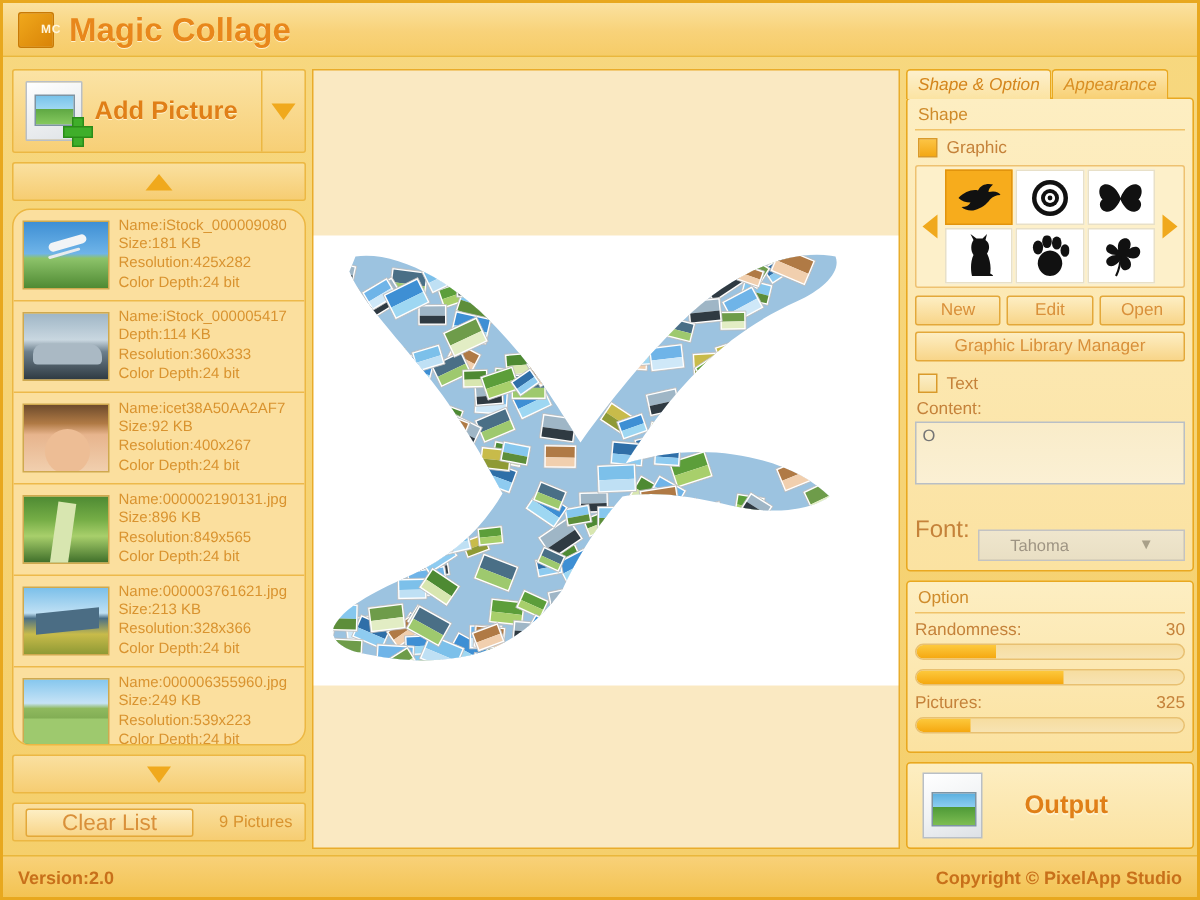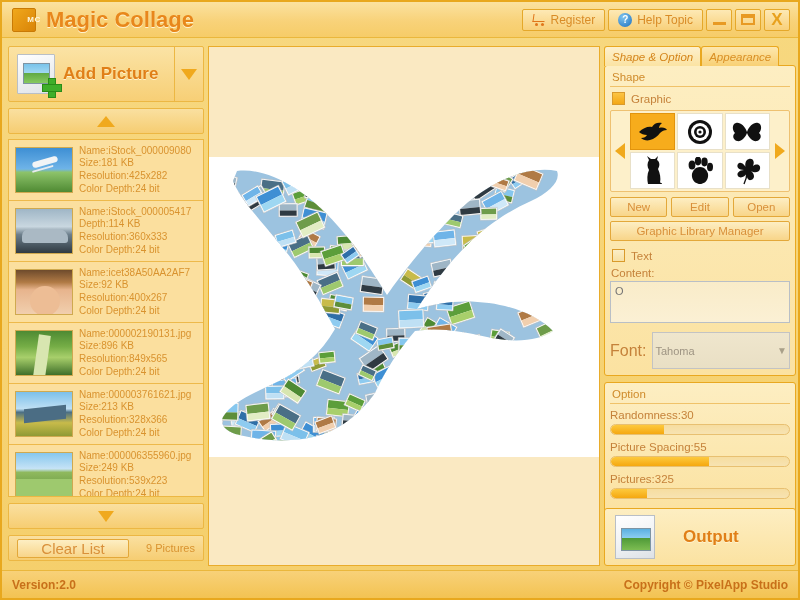--- a/index.html
+++ b/index.html
@@ -116,21 +116,21 @@
   .tri-up { width:0;height:0;border-left:9px solid transparent;border-right:9px solid transparent;border-bottom:11px solid #f0a91d; }
 
   .scroll-up, .scroll-down {
     height: 26px; margin-top: 6px;
     border: 1px solid #ecb743; border-radius: 2px;
     background: linear-gradient(180deg,#fae0a0,#f6cd72);
     display:flex; align-items:center; justify-content:center; cursor:pointer;
   }
   .file-list {
     margin-top: 5px; height: 358px;
-    border: 1px solid #ecb743; border-radius: 0;
+    border: 1px solid #ecb743; border-radius: 12px;
     background: #fbdf9e;
     overflow: hidden; position: relative;
   }
   .file-item {
     display: flex; gap: 6px; padding: 5px 4px 5px 6px;
     height: 61px; border-bottom: 1px solid #edb94b;
     align-items: center; cursor: pointer;
   }
   .thumb {
     width: 58px; height: 46px; flex: 0 0 58px;
@@ -241,28 +241,28 @@
   .label-sm { font-size: 11.5px; color: #c5823a; margin: 3px 0 2px 1px; }
   .textarea {
     width: 100%; height: 42px; border: 1px solid #b9bfc6;
     background: linear-gradient(180deg,#f9ecc9,#fbf0d4);
     font-size: 11px; color: #b9a477; padding: 3px 4px;
     font-family: "Liberation Sans", sans-serif; resize:none;
   }
   .font-row { display:flex; align-items:center; gap:6px; margin-top:5px; }
   .font-label { font-size: 16px; color:#c5823a; }
   .font-select {
-    flex:1; height: 37px; border:1px solid #c3c3c3;
+    flex:1; height: 21px; border:1px solid #c3c3c3;
     background: linear-gradient(180deg,#efe6cd,#e9dfc4);
-    display:flex; align-items:center; padding: 0 2px;
-    font-size: 11px; color:#9e9483; cursor:pointer;
+    display:flex; align-items:center; padding: 0 20px;
+    font-size: 11px; color:#9e9483; cursor:pointer;margin-top:20px;
   }
   .chev { margin-left:auto; color:#a9a089; font-size:10px; }
 
-  .opt-row { display:flex; justify-content:flex-start; font-size:11.5px; color:#c5823a; margin-top:3px;}
+  .opt-row { display:flex; justify-content:space-between; font-size:11.5px; color:#c5823a; margin-top:3px;}
   .slider {
     height: 11px; margin: 3px 0 6px; border-radius: 6px;
     border: 1px solid #e8c071;
     background: linear-gradient(180deg,#f6dda0,#f7e3b2);
     overflow:hidden;
   }
   .slider-fill {
     height: 100%;
     background: linear-gradient(180deg,#fdc93d,#f5a810);
     border-radius: 6px 0 0 6px;
@@ -298,39 +298,20 @@
   .copyright { margin-left:auto; font-size:12px; font-weight:bold; color:#c8701a; }
 </style>
 </head>
 <body>
 
 <div class="app">
 
   <div class="titlebar">
     <div class="app-logo">MC</div>
     <div class="app-title">Magic Collage</div>
-    <div class="title-btns">
-      <div class="tbtn">
-        <span class="cart"></span>
-        <span>Register</span>
-      </div>
-      <div class="tbtn">
-        <span class="qmark">?</span>
-        <span>Help Topic</span>
-      </div>
-      <div class="tbtn sq">
-        <span class="ico-min"></span>
-      </div>
-      <div class="tbtn sq">
-        <span class="ico-max"></span>
-      </div>
-      <div class="tbtn sq">
-        <span class="ico-close">X</span>
-      </div>
-    </div>
   </div>
 
   <div class="sidebar">
 
     <div class="add-pic-row">
       <div class="add-pic-btn">
         <div class="pic-icon">
           <span class="plus-badge"></span>
         </div>
         <div class="add-pic-label">Add Picture</div>
@@ -2165,24 +2146,20 @@
       <div class="group-title">Option</div>
 
       <div class="opt-row">
         <span>Randomness:</span>
         <span>30</span>
       </div>
       <div class="slider">
         <div class="slider-fill" style="width:30%"></div>
       </div>
 
-      <div class="opt-row">
-        <span>Picture Spacing:</span>
-        <span>55</span>
-      </div>
       <div class="slider">
         <div class="slider-fill" style="width:55%"></div>
       </div>
 
       <div class="opt-row">
         <span>Pictures:</span>
         <span>325</span>
       </div>
       <div class="slider">
         <div class="slider-fill" style="width:20%"></div>

